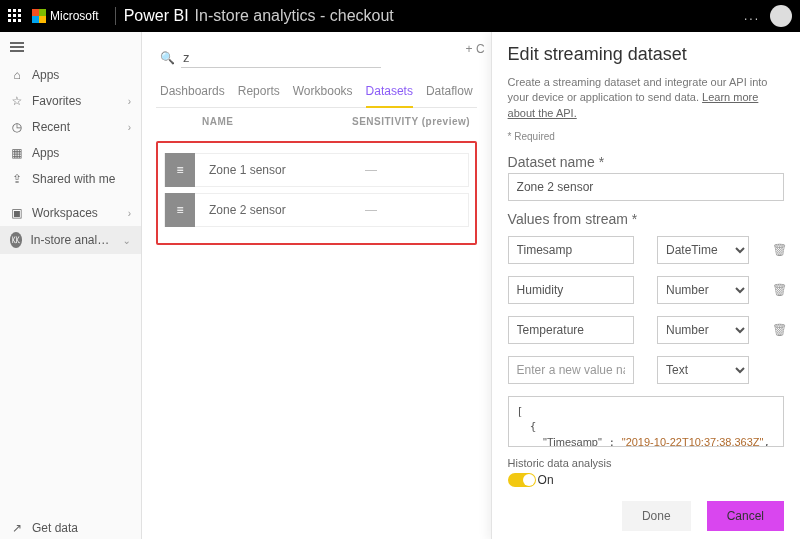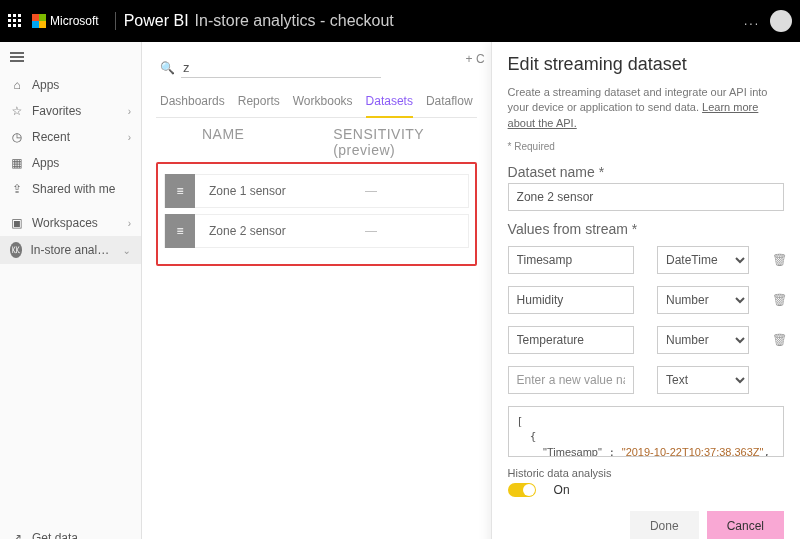--- a/index.html
+++ b/index.html
@@ -1,19 +1,19 @@
 <!DOCTYPE html>
 <html><head>
 <meta charset="utf-8">
 <style>
   * { box-sizing: border-box; margin: 0; padding: 0; font-family: "Segoe UI", Arial, sans-serif; }
   body { width: 800px; height: 539px; overflow: hidden; background: #fff; font-size: 12px; color: #333; }
 
   
-  .topbar { height: 42px; background: #000; color: #fff; display: flex; align-items: center; padding: 0 8px; }
+  .topbar { height: 32px; background: #000; color: #fff; display: flex; align-items: center; padding: 0 8px; }
   .topbar .waffle { width: 14px; height: 14px; display: grid; grid-template-columns: repeat(3,3px); grid-template-rows: repeat(3,3px); gap: 2px; margin-right: 10px;}
   .topbar .waffle span { background:#fff; width:3px; height:3px; }
   .topbar .mslogo { width:14px; height:14px; display:grid; grid-template-columns:7px 7px; grid-template-rows:7px 7px; margin-right:4px;}
   .topbar .mslogo span:nth-child(1){background:#f25022;}
   .topbar .mslogo span:nth-child(2){background:#7fba00;}
   .topbar .mslogo span:nth-child(3){background:#00a4ef;}
   .topbar .mslogo span:nth-child(4){background:#ffb900;}
   .topbar .msword { font-size:12px; margin-right:8px; }
   .topbar .divider { width:1px; height:18px; background:#555; margin:0 8px;}
   .topbar .prod { font-weight:400; font-size:16px; margin-right:6px;}
@@ -36,21 +36,21 @@
   .nav .ws-badge { width:16px;height:16px;border-radius:50%;background:#777;color:#fff;display:flex;align-items:center;justify-content:center;font-size:9px;}
 
   
   .main { flex:1; position:relative; padding: 10px 14px; color:#666; }
   .main .addbar { position:absolute; top:10px; right:6px; color:#888; font-size:12px;}
   .search { display:flex; align-items:center; gap:6px; padding:6px 4px 10px; color:#888; }
   .search input { border:none; border-bottom:1px solid #ccc; outline:none; font-size:13px; padding:2px 2px; width:200px; background:transparent; color:#555;}
   .tabs { display:flex; gap:13px; font-size:12px; color:#888; border-bottom:1px solid #e6e6e6; padding:0 4px;}
   .tabs div { padding:6px 0 8px; }
   .tabs .active { color:#8b5cf6; border-bottom:2px solid #f2c811; margin-bottom:-1px;}
-  .colhdr { display:flex; font-size:14px; color:#999; letter-spacing:0.5px; padding:8px 6px 6px; }
+  .colhdr { display:flex; font-size:10px; color:#999; letter-spacing:0.5px; padding:8px 6px 16px;font-weight:bold; }
   .colhdr .c1 { width: 190px; padding-left:40px;}
   .highlight { border:2px solid #e23a3a; border-radius:2px; padding: 4px 4px 10px; margin-top:-2px;}
   .row { display:flex; align-items:center; background:#fff; border:1px solid #eee; margin:6px 2px; height:34px;}
   .row .thumb { width:30px;height:34px;background:#8c8c8c;display:flex;align-items:center;justify-content:center;color:#fff;}
   .row .nm { padding-left:14px; width:170px; color:#666;}
   .row .sens { color:#bbb; }
 
   
   .panel { width: 332px; border-left:1px solid #e3e3e3; background:#fff; padding: 12px 16px 10px; display:flex; flex-direction:column; overflow:hidden; box-shadow:-4px 0 10px rgba(0,0,0,0.06);}
   .panel h2 { font-size:18px; font-weight:400; color:#333; margin-bottom:10px;}
@@ -59,27 +59,27 @@
   .panel .req { font-size:10px; color:#888; margin-bottom:8px;}
   .panel label { font-size:14px; color:#666; display:block; margin:4px 0 3px; }
   .panel input[type=text] { width:100%; border:1px solid #ccc; padding:6px 8px; font-size:12px; color:#555;}
   .fieldrow { display:flex; align-items:center; gap:23px; margin:6px 0;}
   .fieldrow input { flex:1; border:1px solid #ccc; padding:6px 8px; font-size:12px; color:#555;}
   .fieldrow select { width:92px; border:1px solid #ccc; padding:5px 4px; font-size:12px; color:#555; background:#fff;}
   .fieldrow .del { color:#999; width:12px; text-align:center; cursor:pointer;}
   .codebox { border:1px solid #ccc; padding:8px; font-family: Consolas, monospace; font-size:11px; color:#555; white-space:pre; line-height:1.35; margin-top:6px; height:86px; overflow:hidden;}
   .codebox .str { color:#b06a2c; }
   .hist { margin-top:10px; font-size:11px; color:#666;}
-  .toggle { display:flex; align-items:center; gap:18px; margin-top:4px;}
+  .toggle { display:flex; align-items:center; gap:2px; margin-top:4px;}
   .toggle .sw { width:28px;height:14px;border-radius:8px;background:#f2c811;position:relative;}
   .toggle .sw::after { content:""; position:absolute; right:1px; top:1px; width:12px;height:12px;border-radius:50%;background:#fff;}
-  .panel .btns { margin-top:auto; display:flex; justify-content:flex-end; gap:8px; padding-top:14px;align-items:center;}
+  .panel .btns { margin-top:auto; display:flex; justify-content:flex-end; gap:16px; padding-top:14px;align-items:center;}
   .panel .btns button { border:none; padding:8px 20px; font-size:12px; cursor:pointer;}
   .panel .btns .done { background:#f3f3f3; color:#666;}
-  .panel .btns .cancel { background:#f9a8d4; color:#333;}
+  .panel .btns .cancel { background:#d946ef; color:#333;}
   .placeholder::placeholder { color:#999; }
 </style>
 </head>
 <body>
 
 <div class="topbar">
   <div class="waffle">
       <span></span>
       <span></span>
       <span></span>

